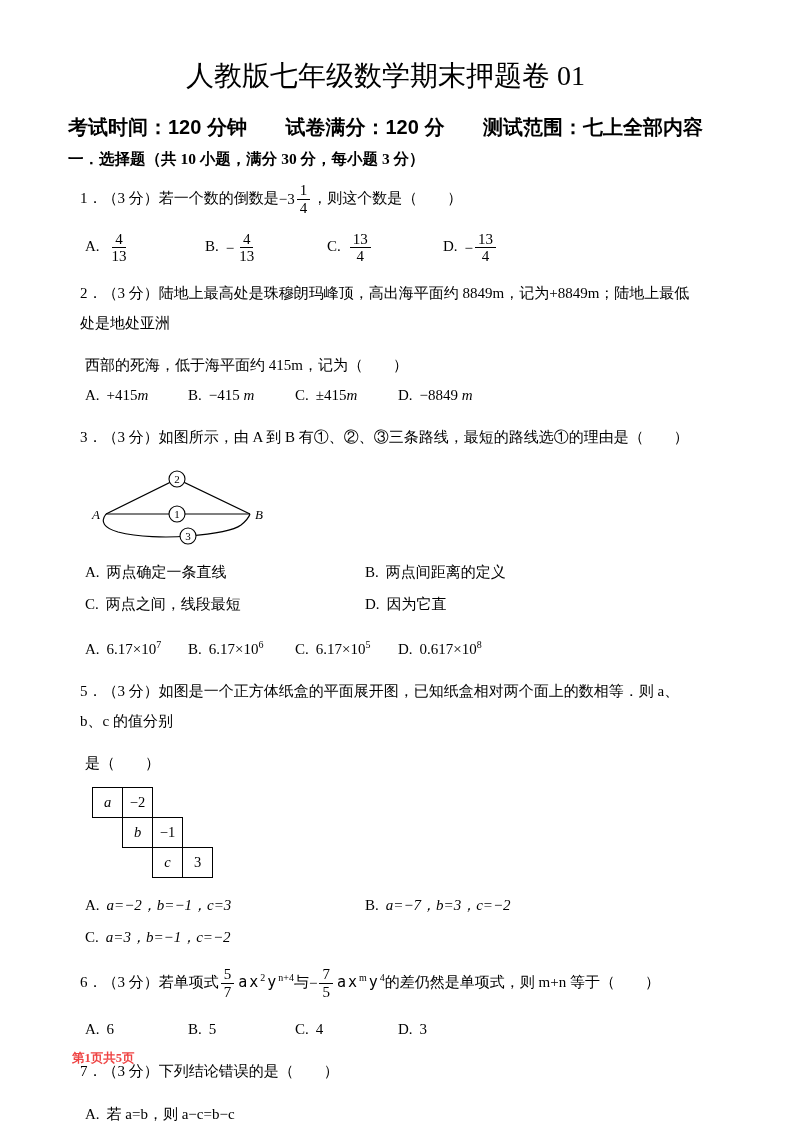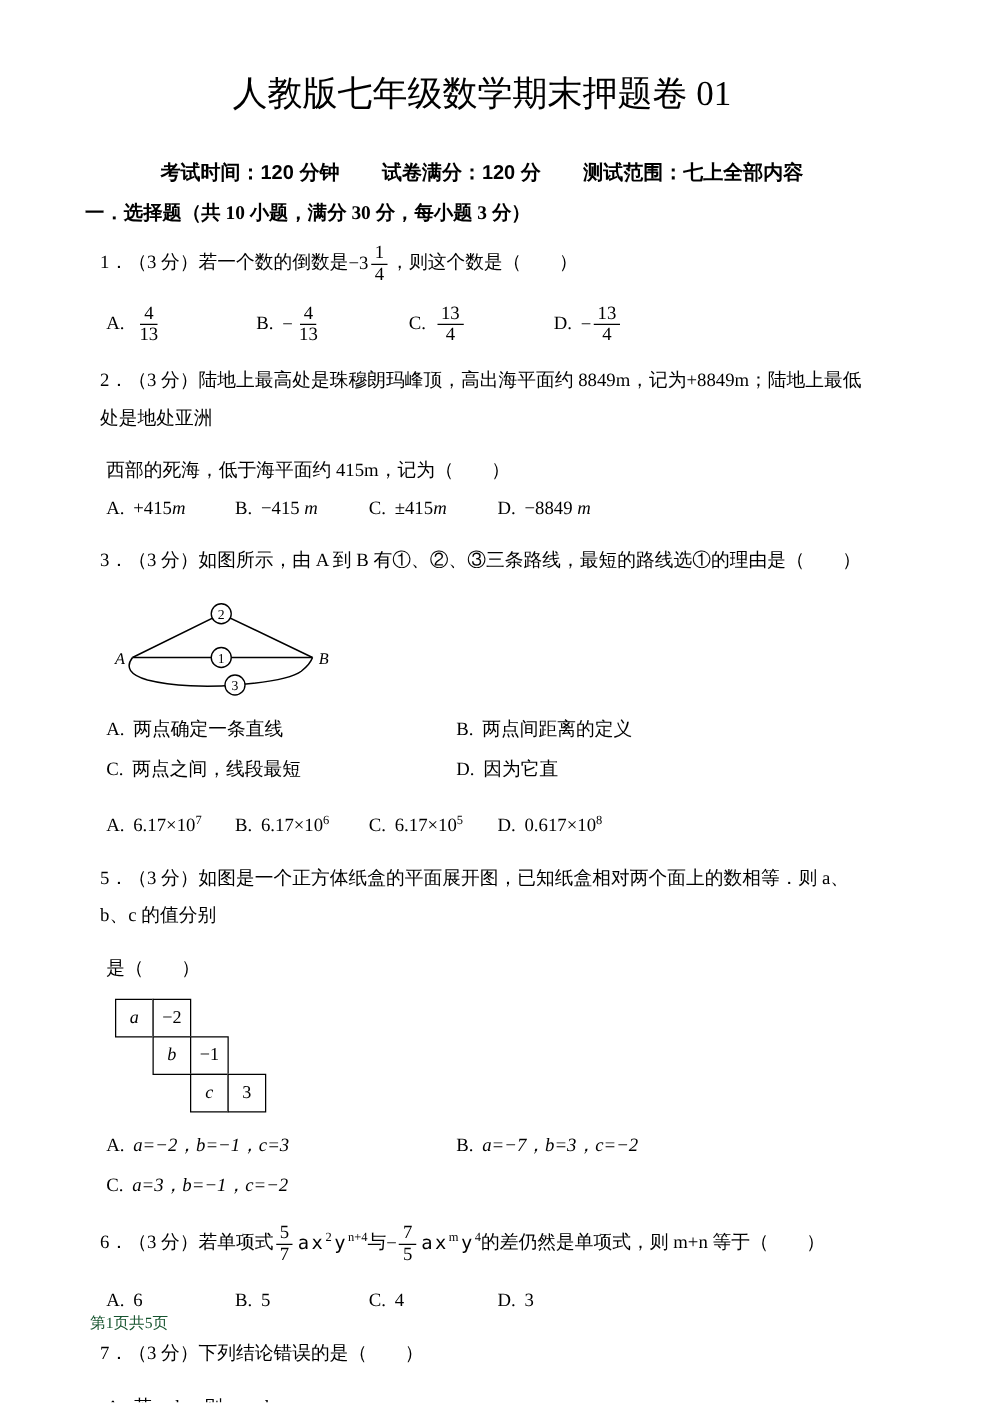--- a/index.html
+++ b/index.html
@@ -3,23 +3,23 @@
 <meta charset="utf-8">
 <style>
   html,body{margin:0;padding:0;background:#ffffff;}
   .page{
     width:761px;height:1122px;background:#ffffff;position:relative;
     box-sizing:border-box;padding:58px 58px 0 68px;
     font-family:"Liberation Serif","DejaVu Serif",serif;
     font-size:15px;color:#000;overflow:hidden;
   }
   .title{text-align:center;font-size:28px;line-height:36px;font-weight:400;margin:0;}
-  .info{display:flex;justify-content:center;gap:34px;margin-top:34px;
+  .info{display:flex;justify-content:space-between;gap:34px;margin-top:22px;
         font-family:"Liberation Sans","DejaVu Sans",sans-serif;font-weight:700;
-        font-size:16px;line-height:22px;}
+        font-size:20px;line-height:22px;}
   .section{font-weight:700;font-size:15.5px;line-height:21px;margin-top:10px;}
   .q{margin:0;}
   .stem{margin:12px;line-height:30px;}
   .stem2{margin:0 0 0 17px;line-height:30px;}
   .mt8{margin-top:8px;} .mt10{margin-top:10px;} .mt12{margin-top:12px;} .mt14{margin-top:14px;}
   .opts4{display:grid;grid-template-columns:103px 107px 103px auto;margin-left:17px;line-height:30px;}
   .opts4.q1cols{grid-template-columns:120px 122px 116px auto;margin-top:2px;}
   .opts2{display:grid;grid-template-columns:280px auto;margin-left:17px;line-height:32px;}
   .olab{margin-right:7px;}
   .it{font-style:italic;}
@@ -30,21 +30,21 @@
   .frac .num{padding:0 3px;border-bottom:1px solid #000;}
   .frac .den{padding:0 3px;}
   .mixed{display:inline-flex;align-items:center;vertical-align:middle;}
   .routesvg{display:block;margin:6px 0 2px 22px;}
   .routesvg line,.routesvg polyline,.routesvg path{stroke:#000;stroke-width:1.2;fill:none;}
   .routesvg circle{fill:#fff;stroke:#000;stroke-width:1.1;}
   .routesvg text{font-family:"Liberation Serif","DejaVu Serif",serif;}
   .net{position:relative;width:125px;height:94px;margin:9px 0 8px 24px;}
   .net .cell{position:absolute;width:31px;height:31px;border:1px solid #000;box-sizing:border-box;
         display:flex;align-items:center;justify-content:center;font-size:14.5px;background:#fff;}
-  .footer{position:absolute;left:72px;top:1050px;font-size:12.5px;color:#14532d;}
+  .footer{position:absolute;left:72px;top:1050px;font-size:12.5px;color:#ef4444;font-weight:bold;}
 </style>
 </head>
 <body>
 
 <div class="page">
 
   <h1 class="title">人教版七年级数学期末押题卷 01</h1>
 
   <div class="info">
     <span>考试时间：120 分钟</span>

